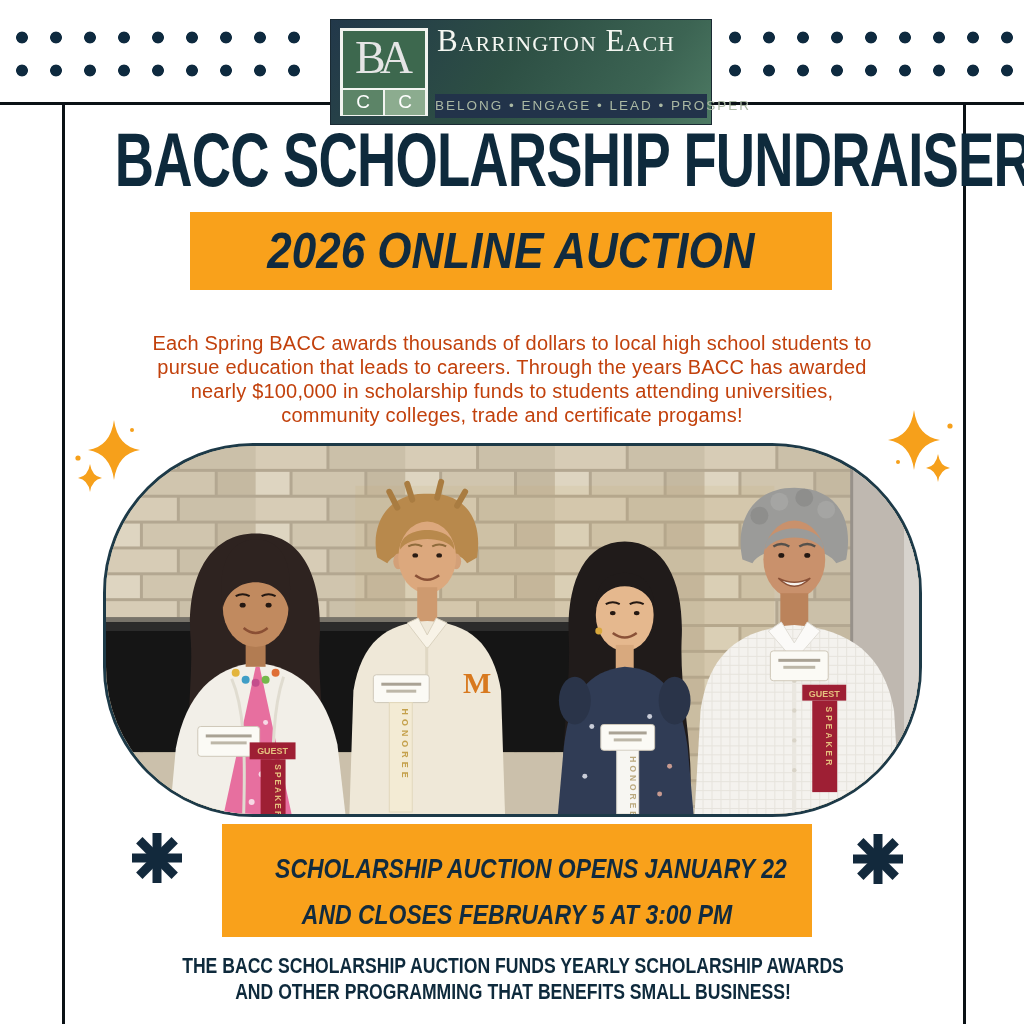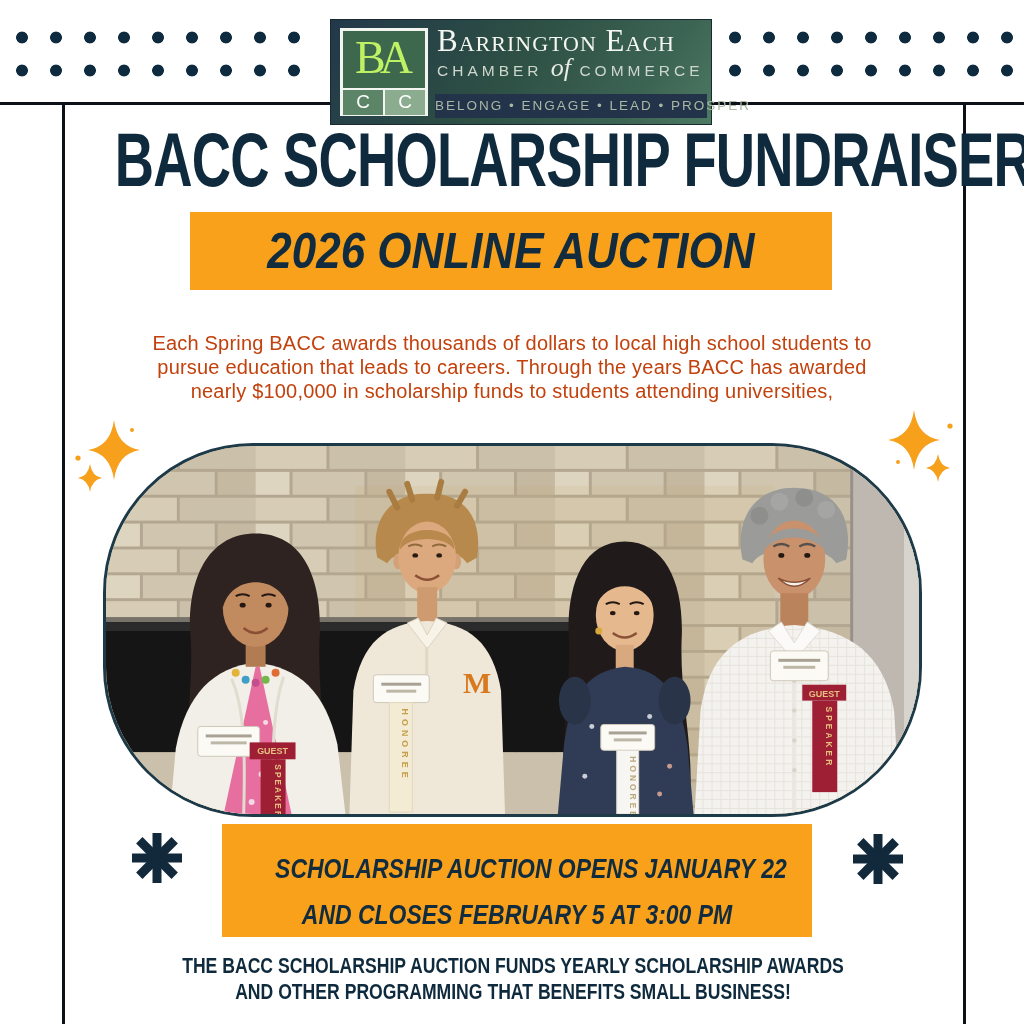--- a/index.html
+++ b/index.html
@@ -17,21 +17,21 @@
   .hline{position:absolute;left:0;top:102px;width:1024px;height:2.5px;background:#0b1116;}
   .vline{position:absolute;top:102px;width:2.5px;height:922px;background:#0b1116;}
   .vleft{left:62px;}
   .vright{left:963px;}
 
   
   .logo{position:absolute;left:331px;top:20px;width:380px;height:104px;z-index:3;
     background:linear-gradient(125deg,#22384a 0%,#2d4f44 45%,#3c6453 80%,#4d7a63 100%);
     box-shadow:0 0 0 1px #1a2a33;}
   .logo-badge{position:absolute;left:9px;top:8px;width:88px;height:88px;border:3px solid #f2f4f0;box-sizing:border-box;}
-  .badge-top{width:100%;height:57px;background:#3D684E;color:#bef264;
+  .badge-top{width:100%;height:57px;background:#3D684E;color:#e5e5e5;
     font-family:"Liberation Serif",serif;font-size:46px;line-height:54px;text-align:center;letter-spacing:-6px;text-indent:-6px;}
   .badge-bottom{display:flex;height:25px;border-top:2px solid #f2f4f0;}
   .badge-c{flex:1;color:#fff;font-size:19px;line-height:24px;text-align:center;font-family:"Liberation Sans",sans-serif;}
   .badge-c.c1{background:#5C8467;border-right:2px solid #f2f4f0;}
   .badge-c.c2{background:#8CAC8F;}
   .logo-text{position:absolute;left:106px;top:4px;right:4px;bottom:0;}
   .logo-line1{font-family:"Liberation Serif",serif;font-variant:small-caps;color:#f4f6f1;
     font-size:31px;line-height:34px;letter-spacing:1px;white-space:nowrap;}
   .logo-line2{color:#cfd6cd;font-size:15.5px;letter-spacing:4px;line-height:20px;white-space:nowrap;}
   .logo-line2 .of{font-family:"Liberation Serif",serif;font-style:italic;font-size:26px;letter-spacing:0;color:#e8ece5;}
@@ -89,39 +89,35 @@
   <div class="logo">
     <div class="logo-badge">
       <div class="badge-top">BA</div>
       <div class="badge-bottom">
         <div class="badge-c c1">C</div>
         <div class="badge-c c2">C</div>
       </div>
     </div>
     <div class="logo-text">
       <div class="logo-line1">Barrington Each</div>
-      <div class="logo-line2">
-        <span>CHAMBER</span>
-        <span class="of">of</span>
-        <span>COMMERCE</span>
-      </div>
       <div class="logo-tagline">BELONG • ENGAGE • LEAD • PROSPER</div>
     </div>
   </div>
 
   <h1 class="title"><span>BACC SCHOLARSHIP FUNDRAISER</span></h1>
 
   <div class="banner banner1">
     <span>2026 ONLINE AUCTION</span>
   </div>
 
   <div class="intro">
     <div>Each Spring BACC awards thousands of dollars to local high school students to</div>
     <div>pursue education that leads to careers. Through the years BACC has awarded</div>
     <div>nearly $100,000 in scholarship funds to students attending universities,</div>
+    <div>community colleges, trade and certificate progams!</div>
   </div>
 
   <svg class="sparkle sparkle-left" width="72" height="75" viewBox="0 0 72 75">
     <path fill="#F6A01B" d="M44 2 Q47.5 28.5 70 32 Q47.5 35.5 44 62 Q40.5 35.5 18 32 Q40.5 28.5 44 2 Z"></path>
     <path fill="#F6A01B" d="M20 46 Q21.8 58.2 32 60 Q21.8 61.8 20 74 Q18.2 61.8 8 60 Q18.2 58.2 20 46 Z"></path>
     <circle cx="8" cy="40" r="2.6" fill="#F6A01B"></circle>
     <circle cx="62" cy="12" r="2" fill="#F6A01B"></circle>
   </svg>
   <svg class="sparkle sparkle-right" width="72" height="75" viewBox="0 0 72 75">
     <path fill="#F6A01B" d="M28 2 Q31.5 28.5 54 32 Q31.5 35.5 28 62 Q24.5 35.5 2 32 Q24.5 28.5 28 2 Z"></path>

